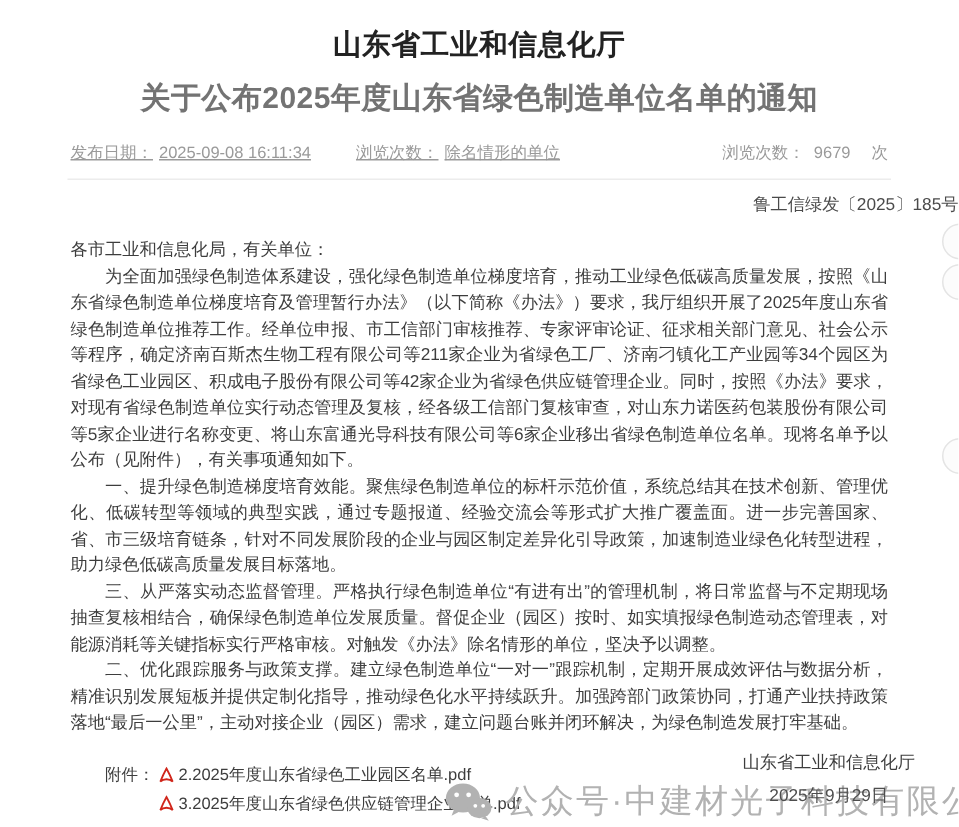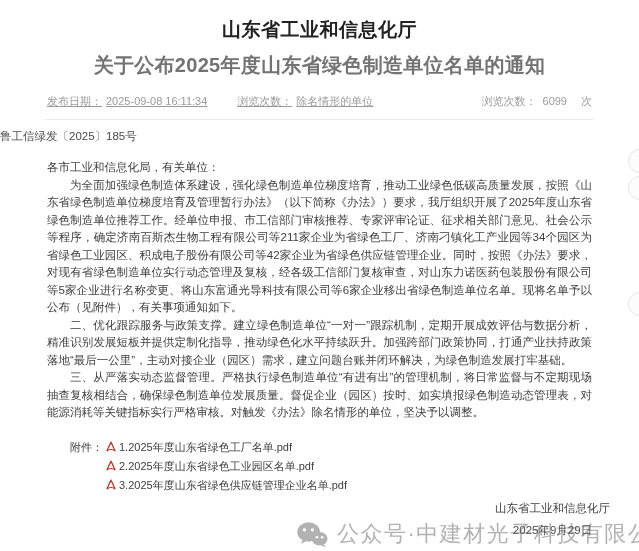--- a/index.html
+++ b/index.html
@@ -18,21 +18,21 @@
   .meta-row{
     display:flex;justify-content:space-between;align-items:center;
     margin:15px 47px 0 47px;
     font-size:11px;color:#9a9a9a;white-space:nowrap;
   }
   .meta-left span{margin-right:4px;text-decoration:underline;}
   .meta-gap{display:inline-block;width:22px;}
   .meta-source-value{text-decoration:underline;color:#9a9a9a;cursor:pointer;}
   .meta-right .views-val{margin:0 14px 0 6px;}
   .divider{margin:10px 45px 0 45px;border-top:1px solid #ececec;height:0;}
-  .doc-number{margin-top:9px;text-align:left;font-size:11.5px;color:#4a4a4a;}
+  .doc-number{margin-top:9px;text-align:right;font-size:11.5px;color:#4a4a4a;}
   
   .content{margin:15px 47px 0 47px;font-size:11.5px;line-height:17.5px;color:#3d3d3d;text-align:justify;}
   .content p{margin:0;text-indent:2em;}
   .content .salutation{text-indent:0;}
   
   .attachments{margin:16px 47px 0 47px;font-size:11px;color:#3d3d3d;}
   .attach-row{display:flex;align-items:flex-start;line-height:18px;}
   .attach-label{width:58px;flex:none;padding-left:23px;box-sizing:border-box;}
   .attach-list{display:flex;flex-direction:column;}
   .attach-item{display:flex;align-items:center;margin-bottom:1px;cursor:pointer;color:#3d3d3d;}
@@ -64,45 +64,40 @@
   <div class="title-block">
     <div class="title-line1">山东省工业和信息化厅</div>
     <div class="title-line2">关于公布2025年度山东省绿色制造单位名单的通知</div>
   </div>
 
   <div class="meta-row">
     <div class="meta-left">
       <span>发布日期：</span><span>2025-09-08 16:11:34</span><span class="meta-gap"></span><span>浏览次数：</span><span class="meta-source-value">除名情形的单位</span>
     </div>
     <div class="meta-right">
-      <span>浏览次数：</span><span class="views-val">6099</span><span>次</span>
+      <span>浏览次数：</span><span class="views-val">9679</span><span>次</span>
     </div>
   </div>
 
   <div class="divider"></div>
 
   <div class="doc-number">鲁工信绿发〔2025〕185号</div>
 
   <div class="content">
     <p class="salutation">各市工业和信息化局，有关单位：</p>
     <p>为全面加强绿色制造体系建设，强化绿色制造单位梯度培育，推动工业绿色低碳高质量发展，按照《山东省绿色制造单位梯度培育及管理暂行办法》（以下简称《办法》）要求，我厅组织开展了2025年度山东省绿色制造单位推荐工作。经单位申报、市工信部门审核推荐、专家评审论证、征求相关部门意见、社会公示等程序，确定济南百斯杰生物工程有限公司等211家企业为省绿色工厂、济南刁镇化工产业园等34个园区为省绿色工业园区、积成电子股份有限公司等42家企业为省绿色供应链管理企业。同时，按照《办法》要求，对现有省绿色制造单位实行动态管理及复核，经各级工信部门复核审查，对山东力诺医药包装股份有限公司等5家企业进行名称变更、将山东富通光导科技有限公司等6家企业移出省绿色制造单位名单。现将名单予以公布（见附件），有关事项通知如下。</p>
+    <p>一、提升绿色制造梯度培育效能。聚焦绿色制造单位的标杆示范价值，系统总结其在技术创新、管理优化、低碳转型等领域的典型实践，通过专题报道、经验交流会等形式扩大推广覆盖面。进一步完善国家、省、市三级培育链条，针对不同发展阶段的企业与园区制定差异化引导政策，加速制造业绿色化转型进程，助力绿色低碳高质量发展目标落地。</p>
+    <p>三、从严落实动态监督管理。严格执行绿色制造单位“有进有出”的管理机制，将日常监督与不定期现场抽查复核相结合，确保绿色制造单位发展质量。督促企业（园区）按时、如实填报绿色制造动态管理表，对能源消耗等关键指标实行严格审核。对触发《办法》除名情形的单位，坚决予以调整。</p>
     <p>二、优化跟踪服务与政策支撑。建立绿色制造单位“一对一”跟踪机制，定期开展成效评估与数据分析，精准识别发展短板并提供定制化指导，推动绿色化水平持续跃升。加强跨部门政策协同，打通产业扶持政策落地“最后一公里”，主动对接企业（园区）需求，建立问题台账并闭环解决，为绿色制造发展打牢基础。</p>
-    <p>三、从严落实动态监督管理。严格执行绿色制造单位“有进有出”的管理机制，将日常监督与不定期现场抽查复核相结合，确保绿色制造单位发展质量。督促企业（园区）按时、如实填报绿色制造动态管理表，对能源消耗等关键指标实行严格审核。对触发《办法》除名情形的单位，坚决予以调整。</p>
   </div>
 
   <div class="attachments">
     <div class="attach-row">
       <div class="attach-label">附件：</div>
       <div class="attach-list">
-        <div class="attach-item">
-          <svg class="pdf-icon" viewBox="0 0 16 16">
-              <path d="M2.5 13.5 C4.5 8.5 6.8 4 8 1.8 C9.2 4 11.5 8.5 13.5 13.5 C10.5 10.6 5.5 10.6 2.5 13.5 Z" fill="none" stroke="#d0261b" stroke-width="1.6"></path>
-            </svg>
-          <span>1.2025年度山东省绿色工厂名单.pdf</span>
-        </div>
         <div class="attach-item">
           <svg class="pdf-icon" viewBox="0 0 16 16">
               <path d="M2.5 13.5 C4.5 8.5 6.8 4 8 1.8 C9.2 4 11.5 8.5 13.5 13.5 C10.5 10.6 5.5 10.6 2.5 13.5 Z" fill="none" stroke="#d0261b" stroke-width="1.6"></path>
             </svg>
           <span>2.2025年度山东省绿色工业园区名单.pdf</span>
         </div>
         <div class="attach-item">
           <svg class="pdf-icon" viewBox="0 0 16 16">
               <path d="M2.5 13.5 C4.5 8.5 6.8 4 8 1.8 C9.2 4 11.5 8.5 13.5 13.5 C10.5 10.6 5.5 10.6 2.5 13.5 Z" fill="none" stroke="#d0261b" stroke-width="1.6"></path>
             </svg>

